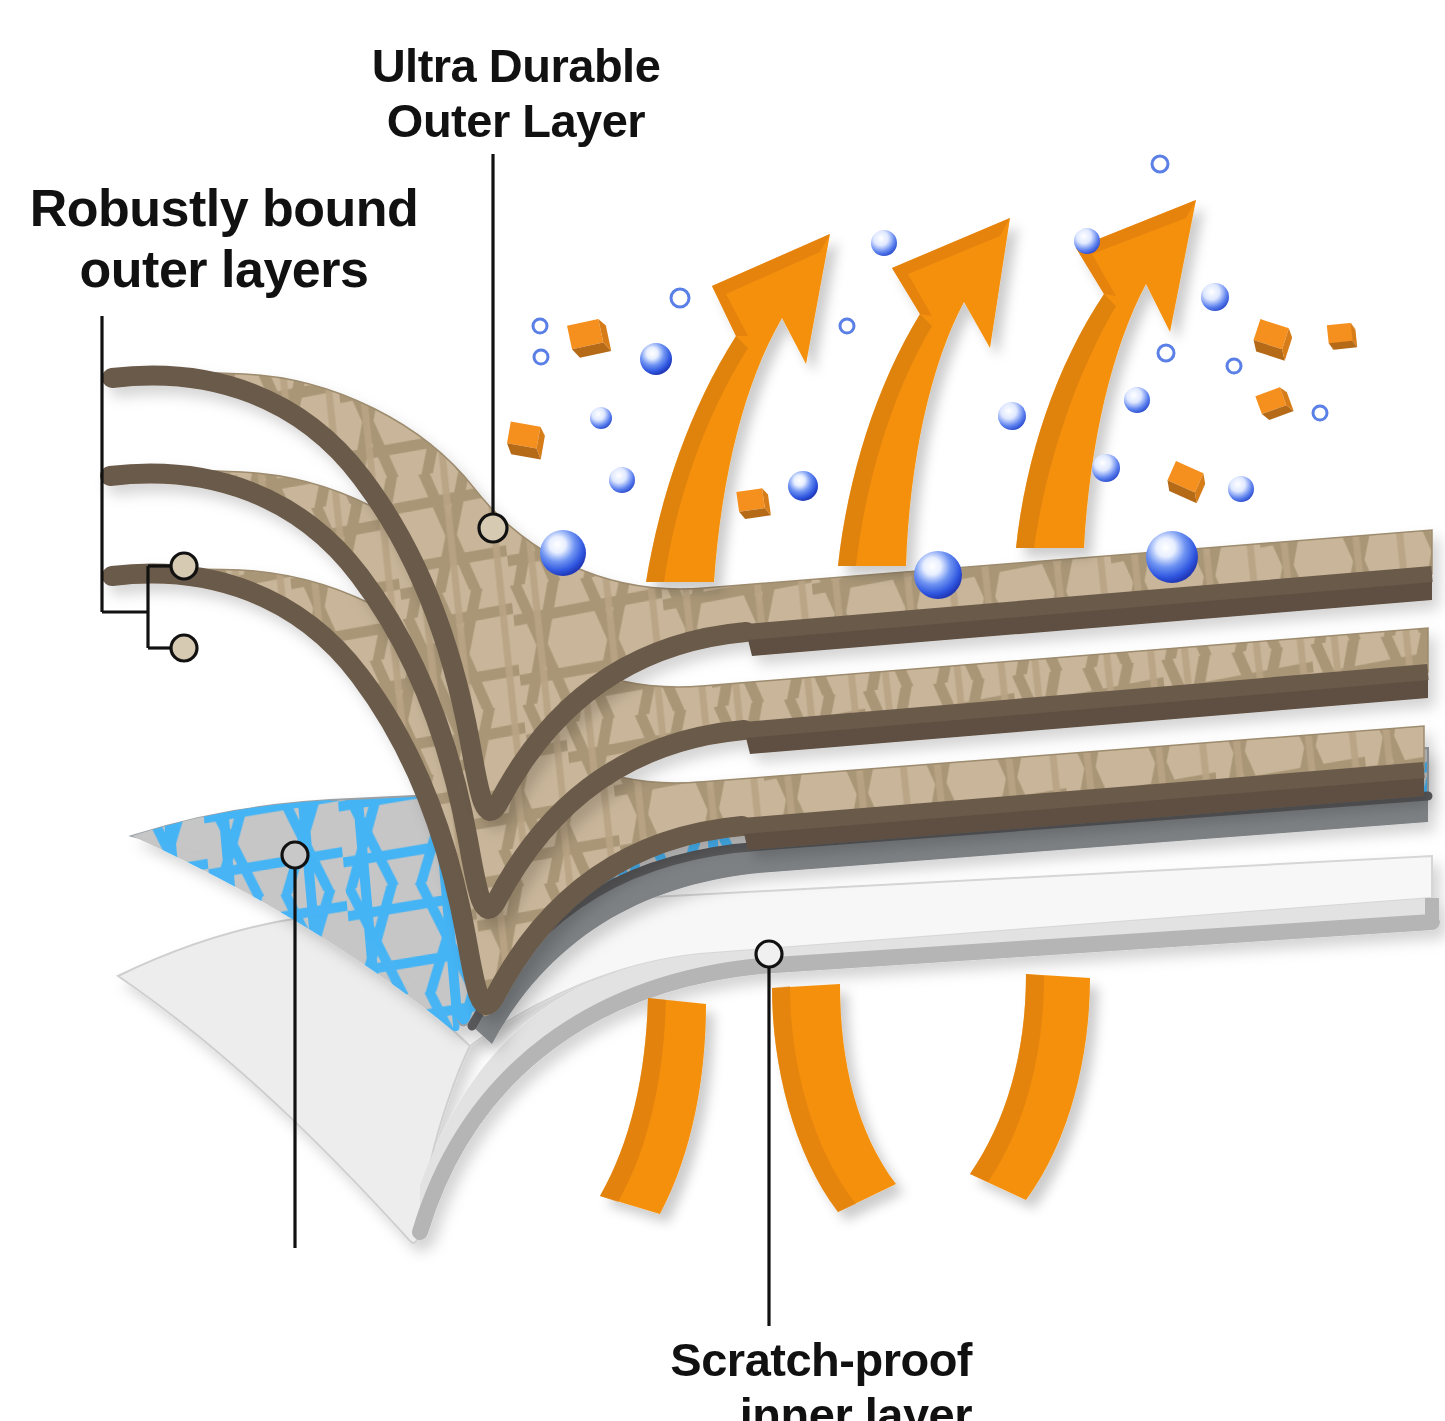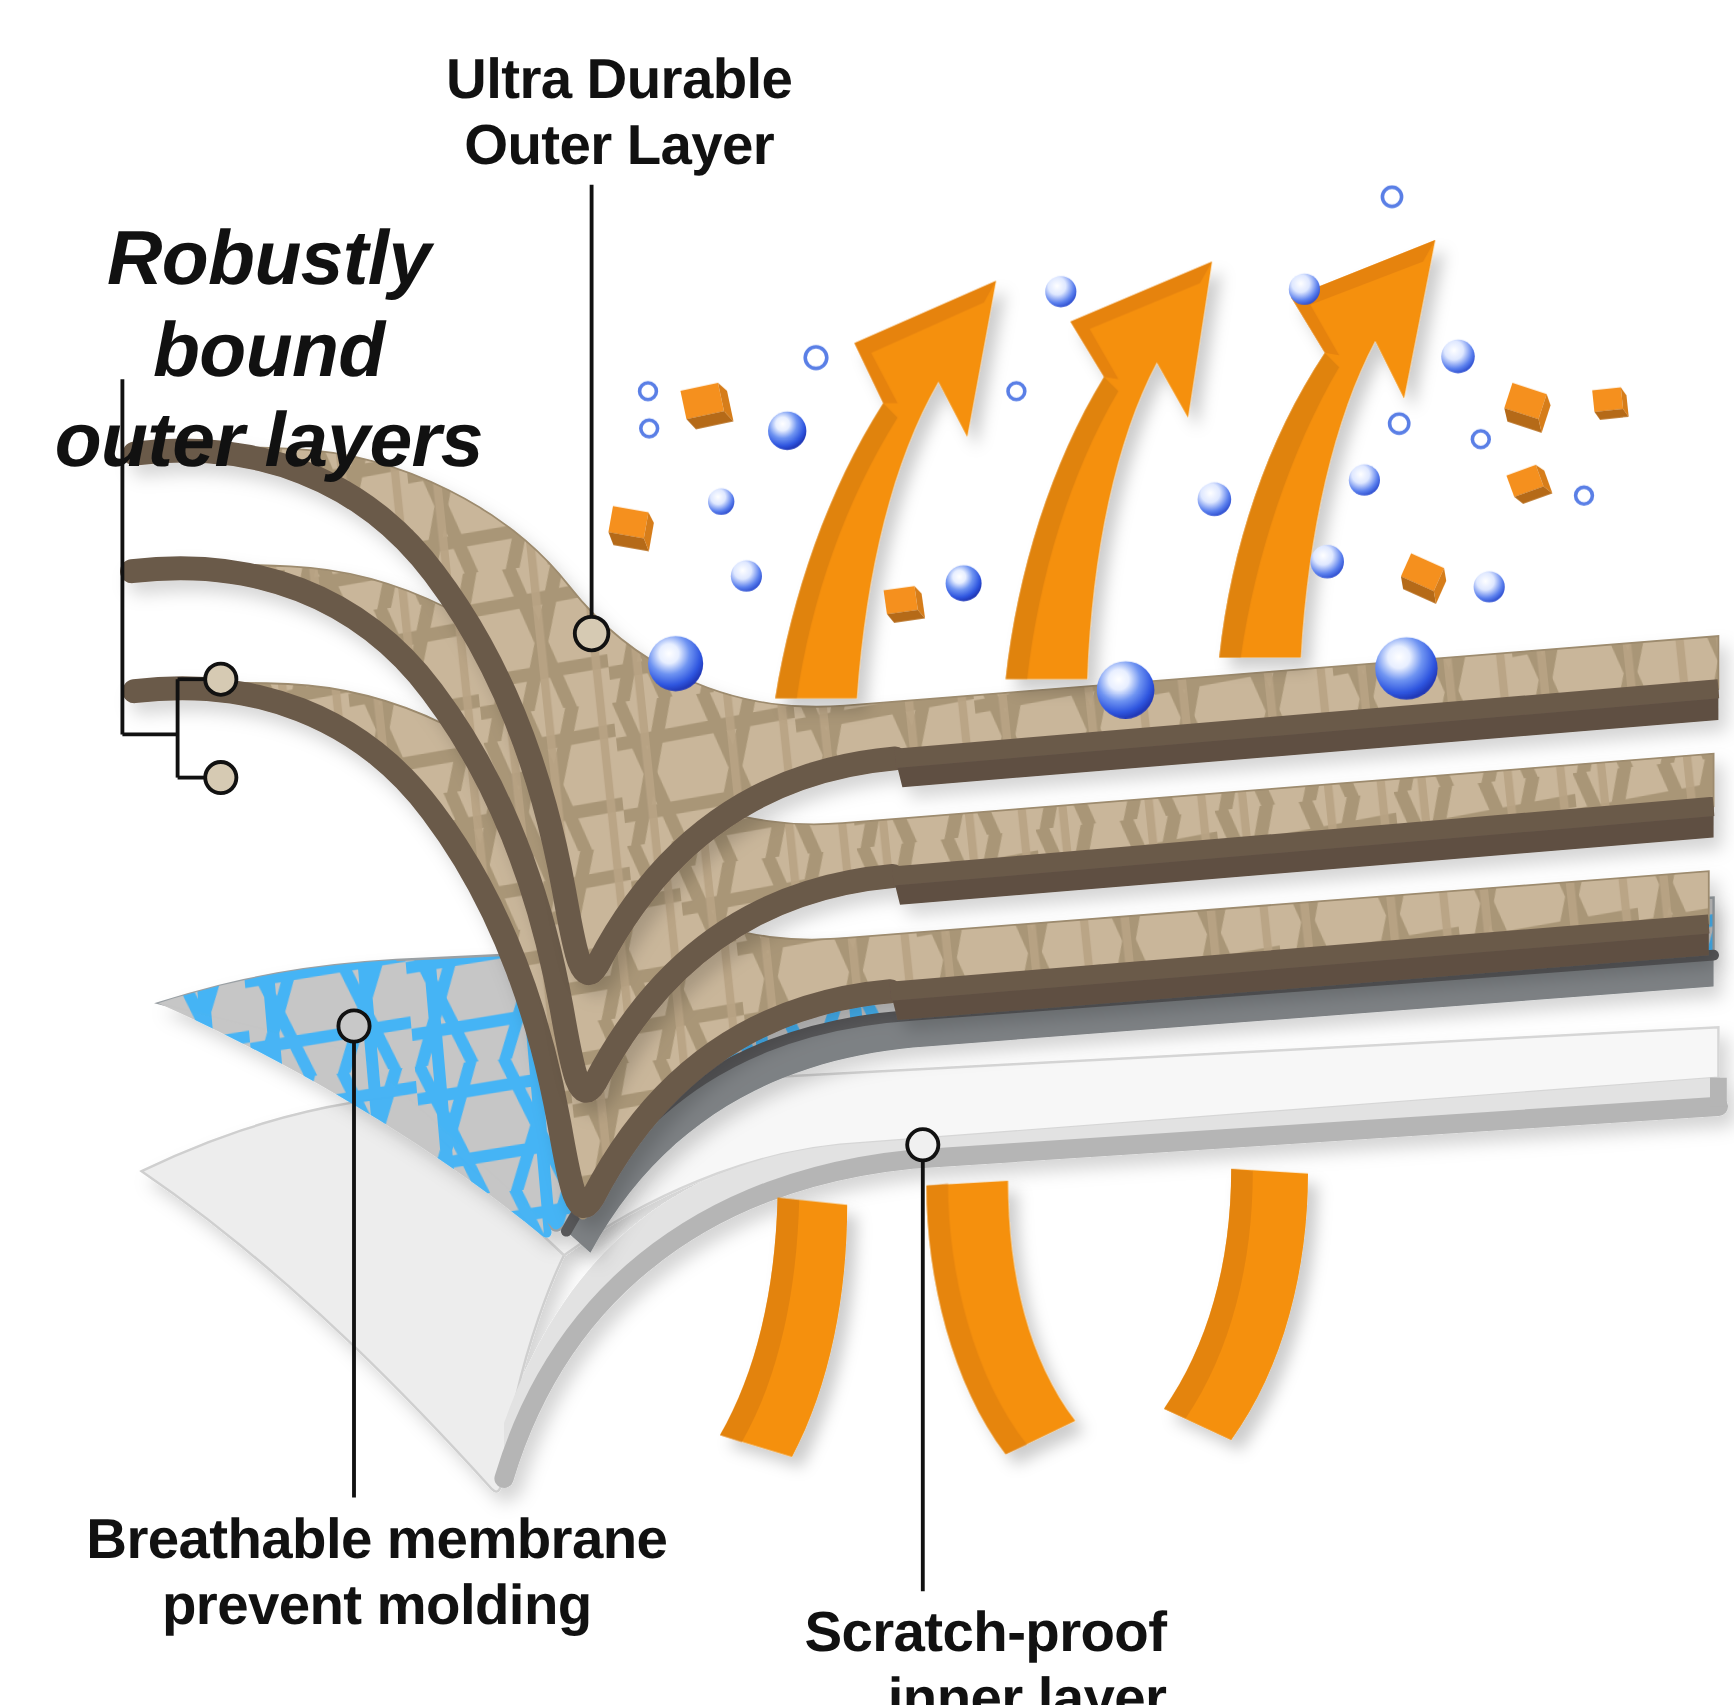--- a/index.html
+++ b/index.html
@@ -15,21 +15,21 @@
     position:absolute;
     font-family:"Liberation Sans", sans-serif;
     font-weight:bold;
     color:#111111;
     line-height:1.18;
     letter-spacing:-0.5px;
     white-space:pre-line;
     -webkit-font-smoothing:antialiased;
   }
   #lbl-outer{left:316px;top:2px;width:400px;font-size:47px;text-align:center;}
-  #lbl-robust{left:4px;top:142px;width:440px;font-size:64px;text-align:center;font-style:italic;}
+  #lbl-robust{left:4px;top:142px;width:440px;font-size:52px;text-align:center;}
   #lbl-membrane{left:0px;top:1218px;width:628px;font-size:47px;text-align:center;}
   #lbl-scratch{left:572px;top:1296px;width:400px;font-size:47px;text-align:right;}
 </style>
 </head>
 <body>
 
 <div id="stage">
 
 <svg id="diagram" viewBox="0 0 1445 1421" xmlns="http://www.w3.org/2000/svg">
   <defs>
@@ -354,19 +354,17 @@
     </g>
   </g>
 </svg>
 
 <div class="callout-label" id="lbl-outer">Ultra Durable
 Outer Layer</div>
 
 <div class="callout-label" id="lbl-robust">Robustly bound
 outer layers</div>
 
-<div class="callout-label" id="lbl-membrane">Breathable membrane
-prevent molding</div>
 
 <div class="callout-label" id="lbl-scratch">Scratch-proof
 inner layer</div>
 
 </div>
 
 </body></html>

